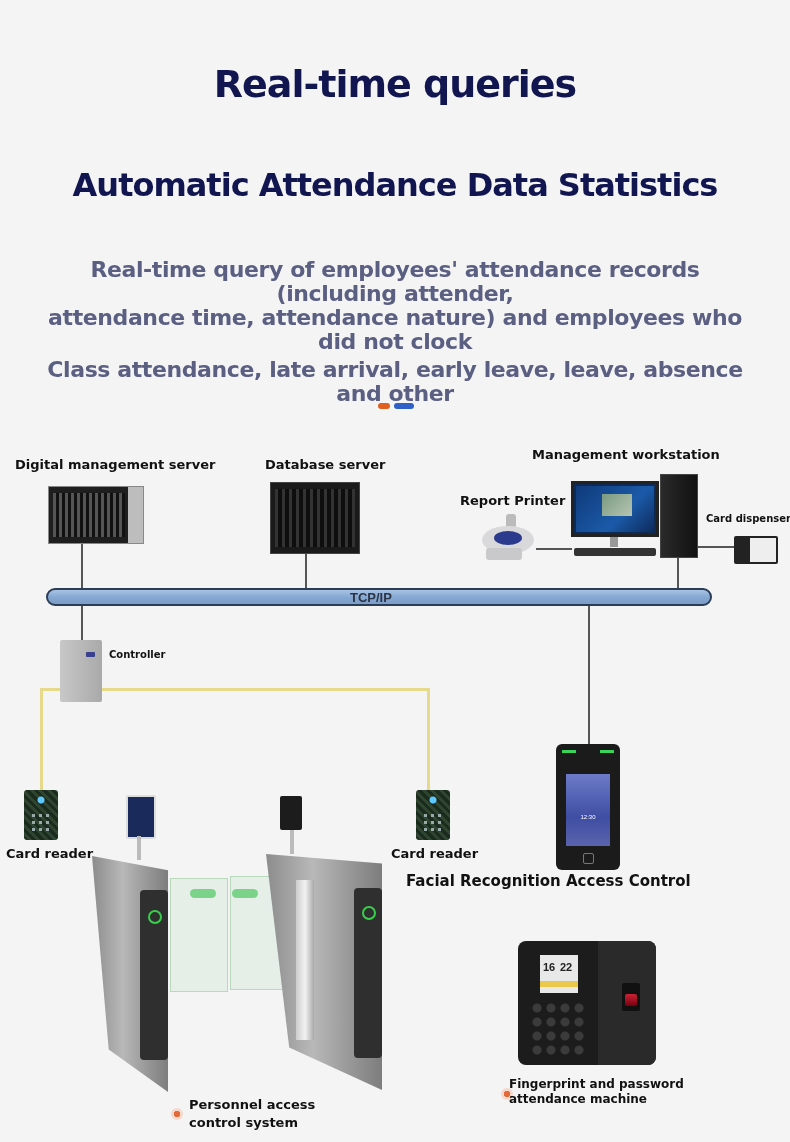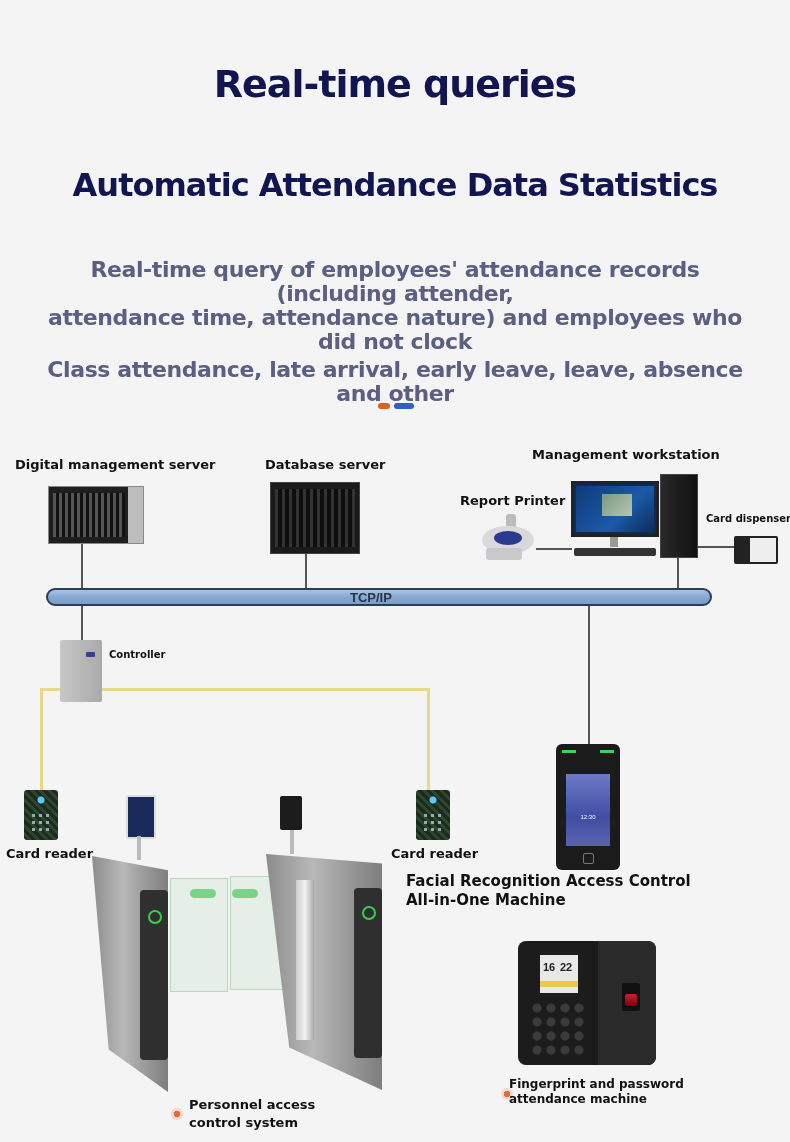--- a/index.html
+++ b/index.html
@@ -133,21 +133,20 @@
 <div class="abs faceunit">
   <div class="led1"></div>
     <div class="led2"></div>
   <div class="scr">
       <div class="time">12:30</div>
     </div>
   <div class="fp"></div>
 </div>
 <div class="abs lbl l15" style="left:406px;top:872px;">
   <div>Facial Recognition Access Control</div>
-  <div>All-in-One Machine</div>
 </div>
 
 <div class="abs fpunit">
   <div class="panel"></div>
   <div class="lcd">
     <span style="left:3px;">16</span>
     <span style="left:20px;">22</span>
     <div class="bar"></div>
   </div>
   <div class="keys"></div>

